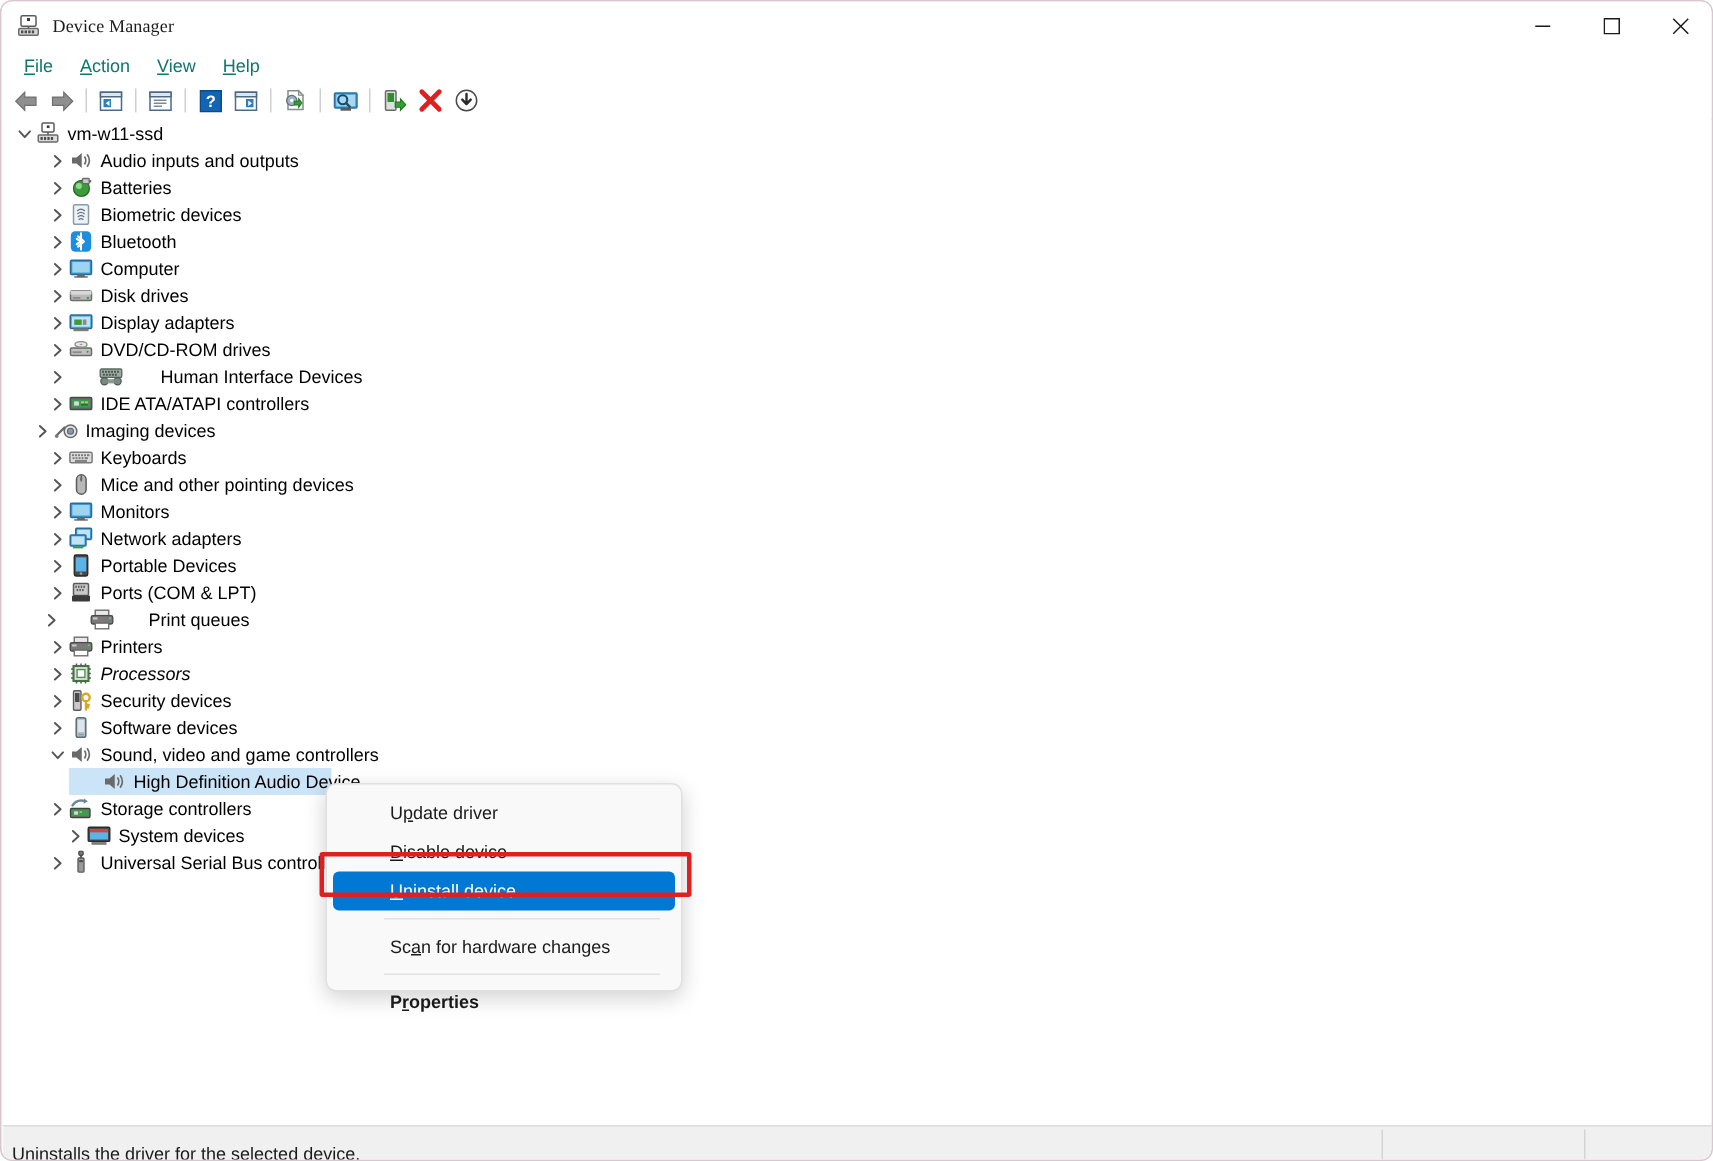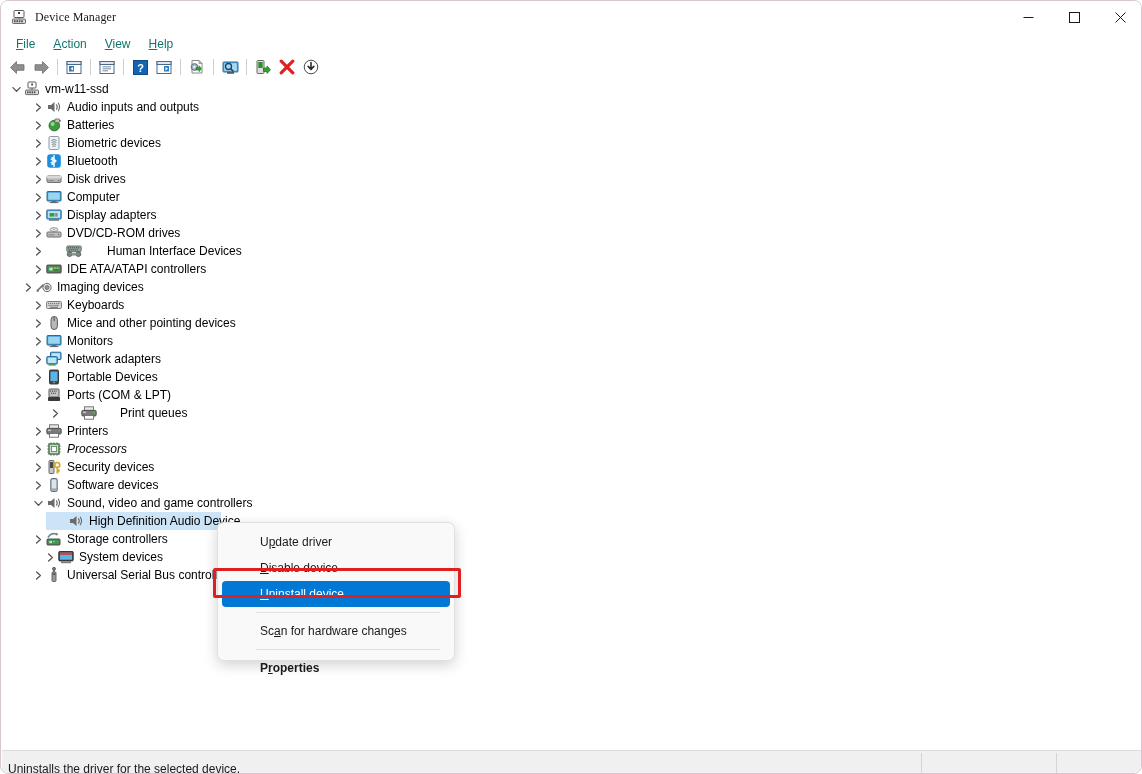--- a/index.html
+++ b/index.html
@@ -374,40 +374,40 @@
             </svg></span>
           <span class="lbl" style="position: relative;">Bluetooth</span>
         </div>
         <div class="row" style="padding-left: 28px;">
           <span class="chev" style="position: relative;">
             <svg width="9" height="9" viewBox="0 0 9 9">
               <path d="M2.6 1 L6.4 4.5 L2.6 8" fill="none" stroke="#555" stroke-width="1.3" stroke-linecap="round" stroke-linejoin="round"></path>
             </svg>
           </span>
           <span class="ico" style="position: relative;"><svg width="16" height="16" viewBox="0 0 16 16">
+              <rect x="1" y="2.5" width="14" height="9.5" rx="0.8" fill="#3a9bd9" stroke="#2a6a96" stroke-width="1"></rect>
+              <rect x="2.2" y="3.7" width="11.6" height="7" fill="#9fd4f0"></rect>
+              <rect x="5.5" y="12" width="5" height="1.6" fill="#6a6a6a"></rect>
+              <rect x="3.5" y="13.2" width="9" height="0.9" fill="#5a5a5a"></rect>
+            </svg></span>
+          <span class="lbl" style="position: relative;">Computer</span>
+        </div>
+        <div class="row" style="padding-left: 28px;">
+          <span class="chev" style="position: relative;">
+            <svg width="9" height="9" viewBox="0 0 9 9">
+              <path d="M2.6 1 L6.4 4.5 L2.6 8" fill="none" stroke="#555" stroke-width="1.3" stroke-linecap="round" stroke-linejoin="round"></path>
+            </svg>
+          </span>
+          <span class="ico" style="position: relative;"><svg width="16" height="16" viewBox="0 0 16 16">
               <rect x="1" y="5" width="14" height="6.4" rx="1" fill="#b8b8b8" stroke="#6a6a6a" stroke-width="1"></rect>
               <rect x="1" y="5" width="14" height="2.4" fill="#d8d8d8"></rect>
               <circle cx="12.6" cy="9.6" r="0.8" fill="#4a9a4a"></circle>
               <rect x="2.6" y="9" width="5" height="1.2" fill="#8a8a8a"></rect>
             </svg></span>
           <span class="lbl" style="position: relative;">Disk drives</span>
-        </div>
-        <div class="row" style="padding-left: 28px;">
-          <span class="chev" style="position: relative;">
-            <svg width="9" height="9" viewBox="0 0 9 9">
-              <path d="M2.6 1 L6.4 4.5 L2.6 8" fill="none" stroke="#555" stroke-width="1.3" stroke-linecap="round" stroke-linejoin="round"></path>
-            </svg>
-          </span>
-          <span class="ico" style="position: relative;"><svg width="16" height="16" viewBox="0 0 16 16">
-              <rect x="1" y="2.5" width="14" height="9.5" rx="0.8" fill="#3a9bd9" stroke="#2a6a96" stroke-width="1"></rect>
-              <rect x="2.2" y="3.7" width="11.6" height="7" fill="#9fd4f0"></rect>
-              <rect x="5.5" y="12" width="5" height="1.6" fill="#6a6a6a"></rect>
-              <rect x="3.5" y="13.2" width="9" height="0.9" fill="#5a5a5a"></rect>
-            </svg></span>
-          <span class="lbl" style="position: relative;">Computer</span>
         </div>
         <div class="row" style="padding-left: 28px;">
           <span class="chev" style="position: relative;">
             <svg width="9" height="9" viewBox="0 0 9 9">
               <path d="M2.6 1 L6.4 4.5 L2.6 8" fill="none" stroke="#555" stroke-width="1.3" stroke-linecap="round" stroke-linejoin="round"></path>
             </svg>
           </span>
           <span class="ico" style="position: relative;"><svg width="16" height="16" viewBox="0 0 16 16">
               <rect x="0.8" y="3" width="14.4" height="9" rx="0.8" fill="#5ab0e0" stroke="#2a6a96" stroke-width="1"></rect>
               <rect x="2" y="4.2" width="12" height="6.6" fill="#bfe4f5"></rect>
@@ -583,21 +583,21 @@
                 <rect x="7.8" y="3.4" width="1" height="1.5"></rect>
                 <rect x="9.6" y="3.4" width="1" height="1.5"></rect>
                 <rect x="5.1" y="5.6" width="1" height="1.5"></rect>
                 <rect x="6.9" y="5.6" width="1" height="1.5"></rect>
                 <rect x="8.7" y="5.6" width="1" height="1.5"></rect>
               </g>
               <rect x="2" y="10" width="12" height="4" rx="0.7" fill="#3a3a3a"></rect>
             </svg></span>
           <span class="lbl" style="position: relative;">Ports (COM &amp; LPT)</span>
         </div>
-        <div class="row" style="padding-left: 45px; gap: 18px;">
+        <div class="row" style="padding-left: 24px; gap: 18px;">
           <span class="chev" style="position: relative;">
             <svg width="9" height="9" viewBox="0 0 9 9">
               <path d="M2.6 1 L6.4 4.5 L2.6 8" fill="none" stroke="#555" stroke-width="1.3" stroke-linecap="round" stroke-linejoin="round"></path>
             </svg>
           </span>
           <span class="ico" style="position: relative;"><svg width="16" height="16" viewBox="0 0 16 16">
               <rect x="3.5" y="1.8" width="9" height="3.6" fill="#e8e8e8" stroke="#6a6a6a" stroke-width="0.9"></rect>
               <rect x="0.8" y="5.4" width="14.4" height="5.6" rx="1.2" fill="#7a7a7a" stroke="#4a4a4a" stroke-width="0.9"></rect>
               <rect x="2" y="6.6" width="3" height="1.4" fill="#c8c8c8"></rect>
               <circle cx="13.3" cy="7.2" r="0.7" fill="#4adc4a"></circle>

